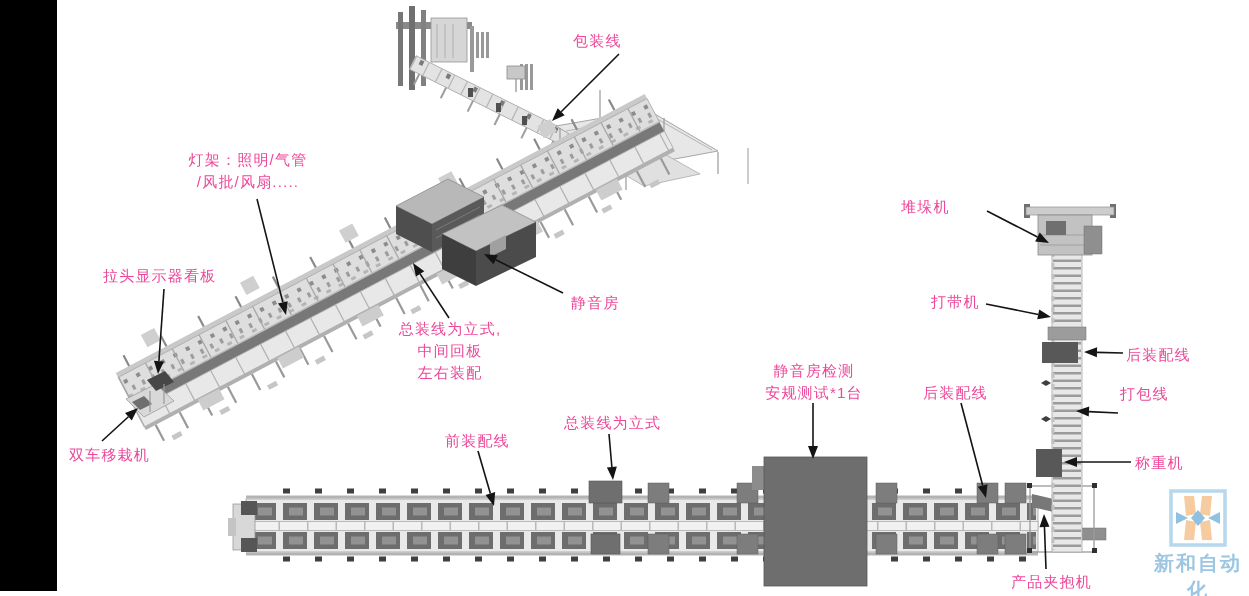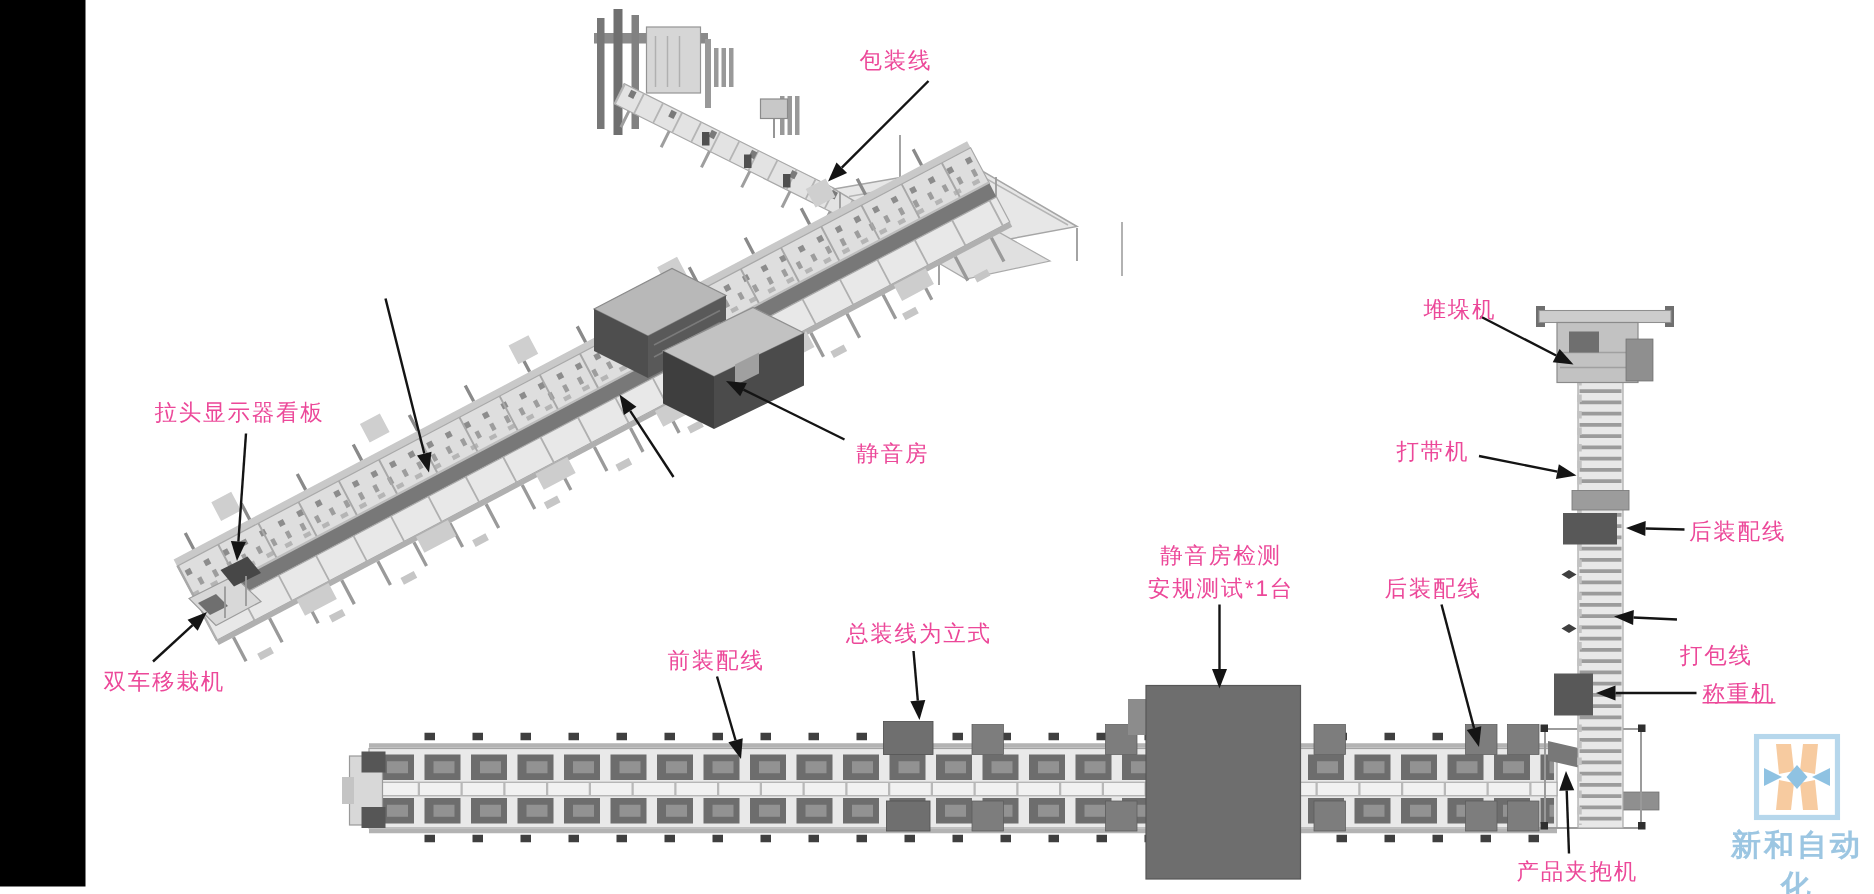--- a/index.html
+++ b/index.html
@@ -204,33 +204,38 @@
         <polygon points="1049,243 1035.1547168594354,241.48074532826104 1039.7411460571382,232.59453875771243" fill="#141414" stroke="none"></polygon>
         <polygon points="1051,317 1037.2718705403272,319.3533936216582 1039.2330318917088,309.547586864749" fill="#141414" stroke="none"></polygon>
         <polygon points="1084,352 1097.123891605786,347.3348666557557 1096.8675655978604,357.33158096485056" fill="#141414" stroke="none"></polygon>
         <polygon points="1076,411 1089.223111537495,406.62400625377865 1088.7474600433404,416.612687631023" fill="#141414" stroke="none"></polygon>
         <polygon points="1064,462 1077,457 1077,467" fill="#141414" stroke="none"></polygon>
         <polygon points="1044,514 1049.4691125251252,526.8097153827679 1039.4757175456607,527.1731115638394" fill="#141414" stroke="none"></polygon>
       </g>
   </svg>
 
   <div class="lbl" style="left:573px;top:30px;">包装线</div>
+  <div class="lbl center" style="left:178px;top:149px;width:140px;">灯架：照明/气管
+/风批/风扇.....</div>
   <div class="lbl" style="left:103px;top:265px;">拉头显示器看板</div>
   <div class="lbl" style="left:546px;top:292px;margin-left:25px;">静音房</div>
+  <div class="lbl center" style="left:390px;top:318px;width:120px;">总装线为立式,
+中间回板
+左右装配</div>
   <div class="lbl" style="left:69px;top:444px;">双车移栽机</div>
   <div class="lbl" style="left:445px;top:430px;">前装配线</div>
   <div class="lbl" style="left:564px;top:412px;">总装线为立式</div>
   <div class="lbl center" style="left:758px;top:360px;width:112px;">静音房检测
 安规测试*1台</div>
   <div class="lbl" style="left:923px;top:382px;text-align:right;">后装配线</div>
-  <div class="lbl" style="left:949px;top:196px;text-align:right;">堆垛机</div>
+  <div class="lbl" style="left:901px;top:196px;text-align:right;">堆垛机</div>
   <div class="lbl" style="left:931px;top:291px;">打带机</div>
   <div class="lbl" style="left:1126px;top:344px;">后装配线</div>
-  <div class="lbl" style="left:1120px;top:428px;font-family:Liberation Mono, monospace;">打包线</div>
-  <div class="lbl" style="left:1135px;top:452px;text-decoration:underline;">称重机</div>
+  <div class="lbl" style="left:1120px;top:383px;">打包线</div>
+  <div class="lbl" style="left:1135px;top:452px;">称重机</div>
   <div class="lbl" style="left:1011px;top:571px;">产品夹抱机</div>
 
   <div class="logo">
     <svg width="58" height="58" viewBox="0 0 58 58">
       <rect x="2" y="2" width="54" height="54" fill="#ffffff" stroke="#b6d7ec" stroke-width="3.5"></rect>
       <polygon points="15,7 25,7 27,25 17,27" fill="#f7cba0"></polygon>
       <polygon points="33,7 43,7 41,27 31,25" fill="#f7cba0"></polygon>
       <polygon points="15,51 25,51 27,33 17,31" fill="#f7cba0"></polygon>
       <polygon points="33,51 43,51 41,31 31,33" fill="#f7cba0"></polygon>
       <polygon points="29,21 36,29 29,37 22,29" fill="#8fc2e2"></polygon>

